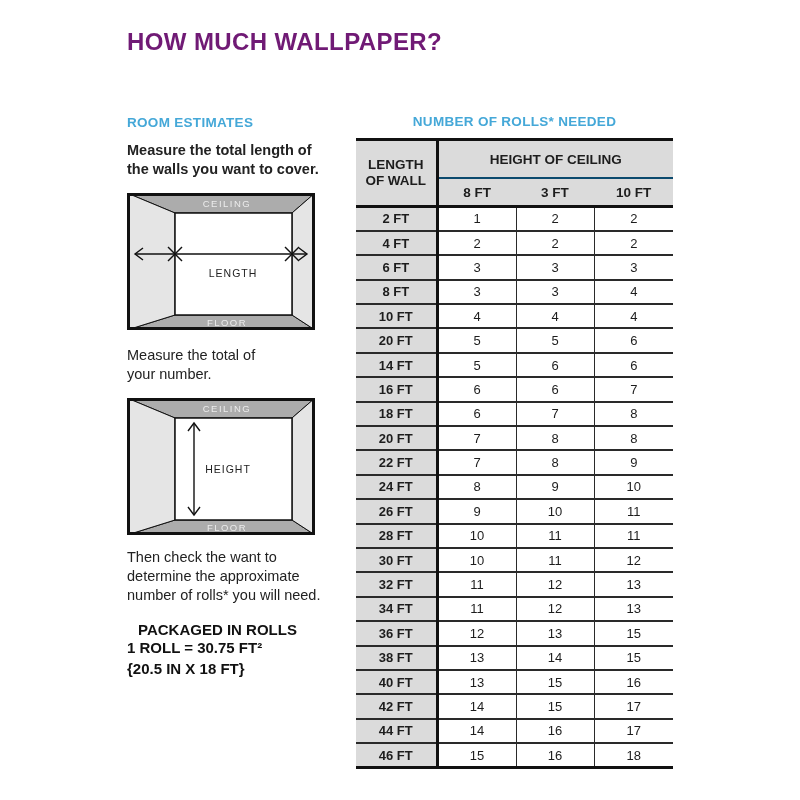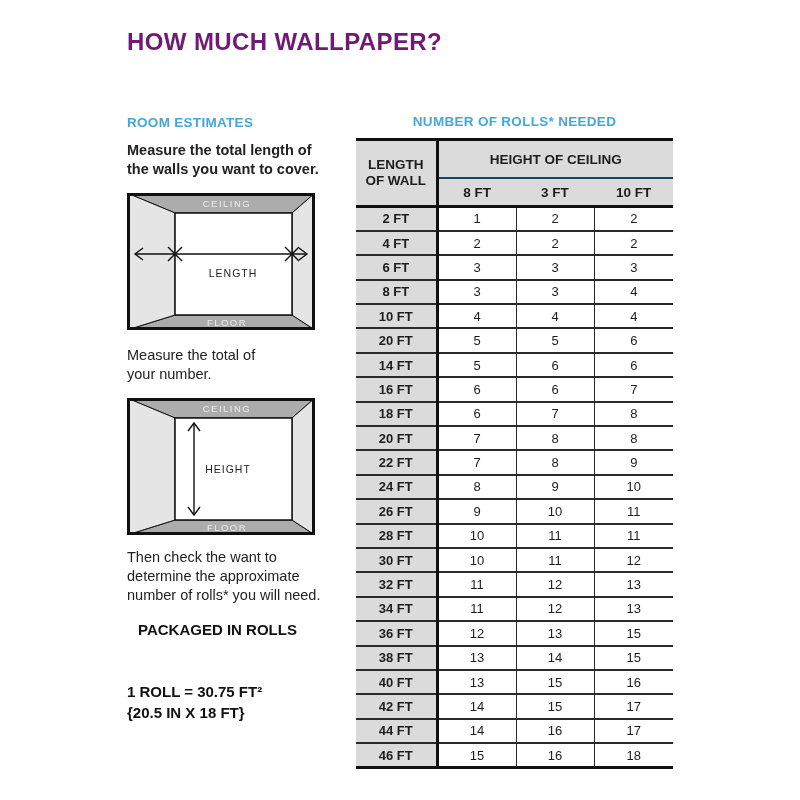--- a/index.html
+++ b/index.html
@@ -18,21 +18,21 @@
   .table-heading {
     position:absolute; left:356px; top:114px; width:317px; text-align:center;
   }
   .para { position:absolute; font-size:14.5px; line-height:19px; color:#222; }
   .para-step1 { left:127px; top:141px;font-weight:bold; }
   .para-step2 { left:127px; top:346px; }
   .para-step3 { left:127px; top:548px; }
   .note { position:absolute; font-size:15px; font-weight:bold; line-height:20.5px; color:#111; }
   .note-rolls { left:127px; top:620px; }
   .note-rolls .indent { padding-left:11px; }
-  .note-size { left:127px; top:682px; }
+  .note-size { left:127px; top:638px; }
 
   .diagram { position:absolute; width:188px; height:137px; }
   .diagram-1 { left:127px; top:193px; }
   .diagram-2 { left:127px; top:398px; }
   .band-label { font-size:9.5px; letter-spacing:1.5px; fill:#ececec; text-anchor:middle; }
   .dim-label { font-size:10.5px; letter-spacing:1px; fill:#222; text-anchor:middle; }
 
   table.rolls {
     position:absolute; left:356px; top:138px; width:317px;
     border-collapse:collapse; table-layout:fixed;

